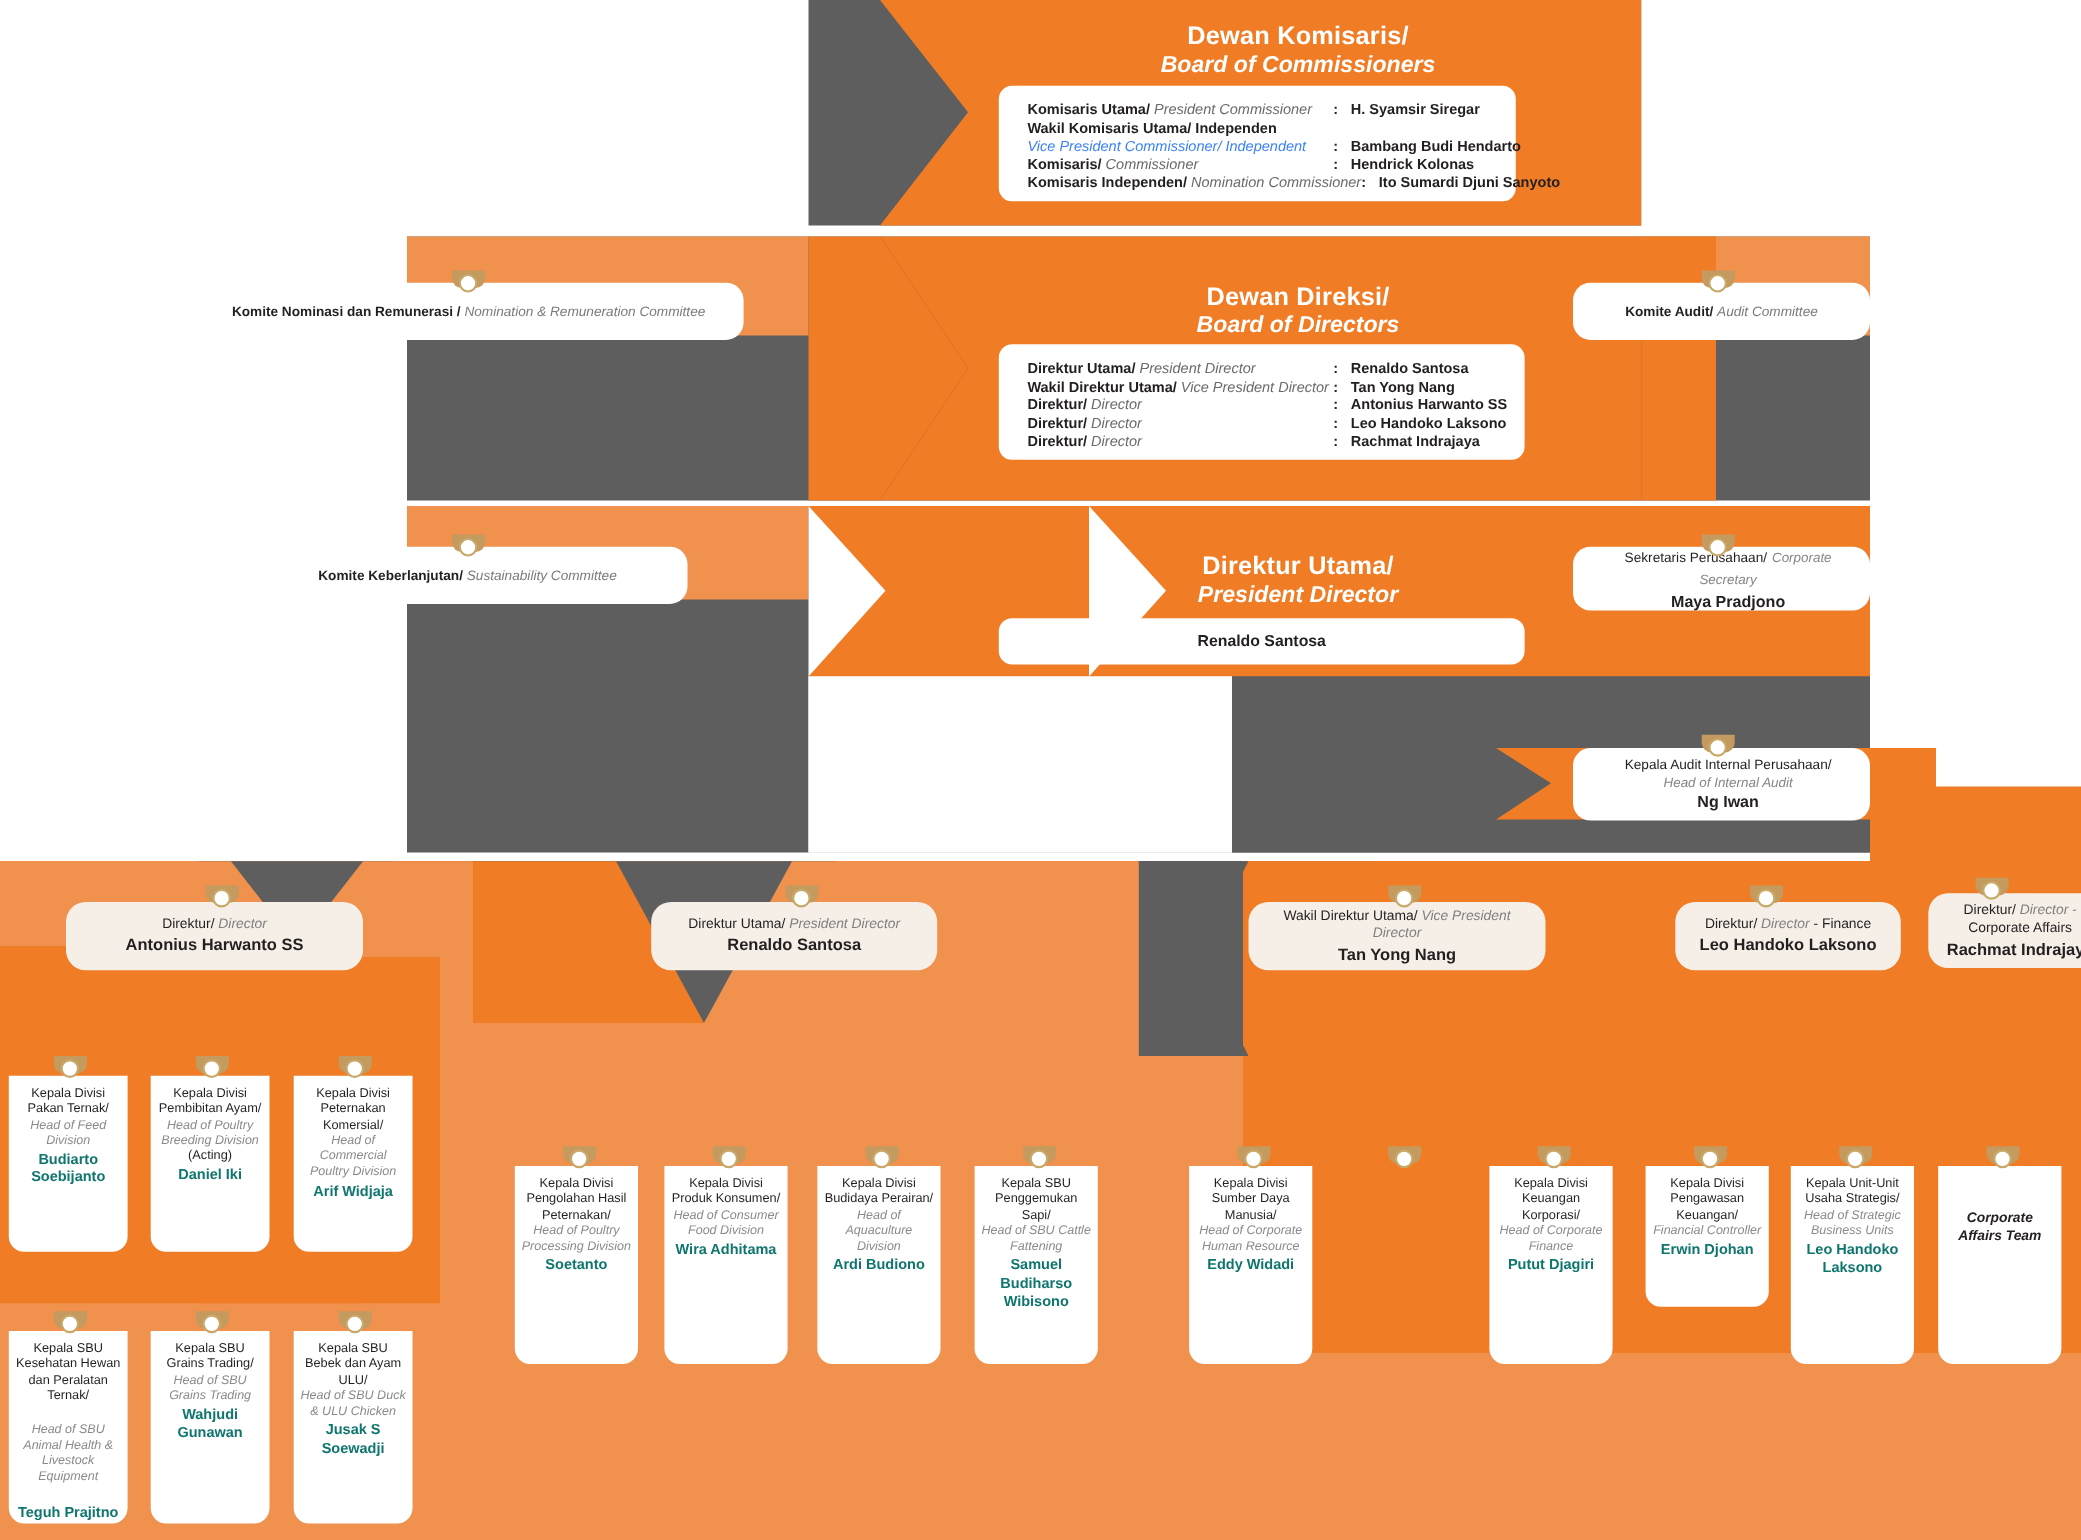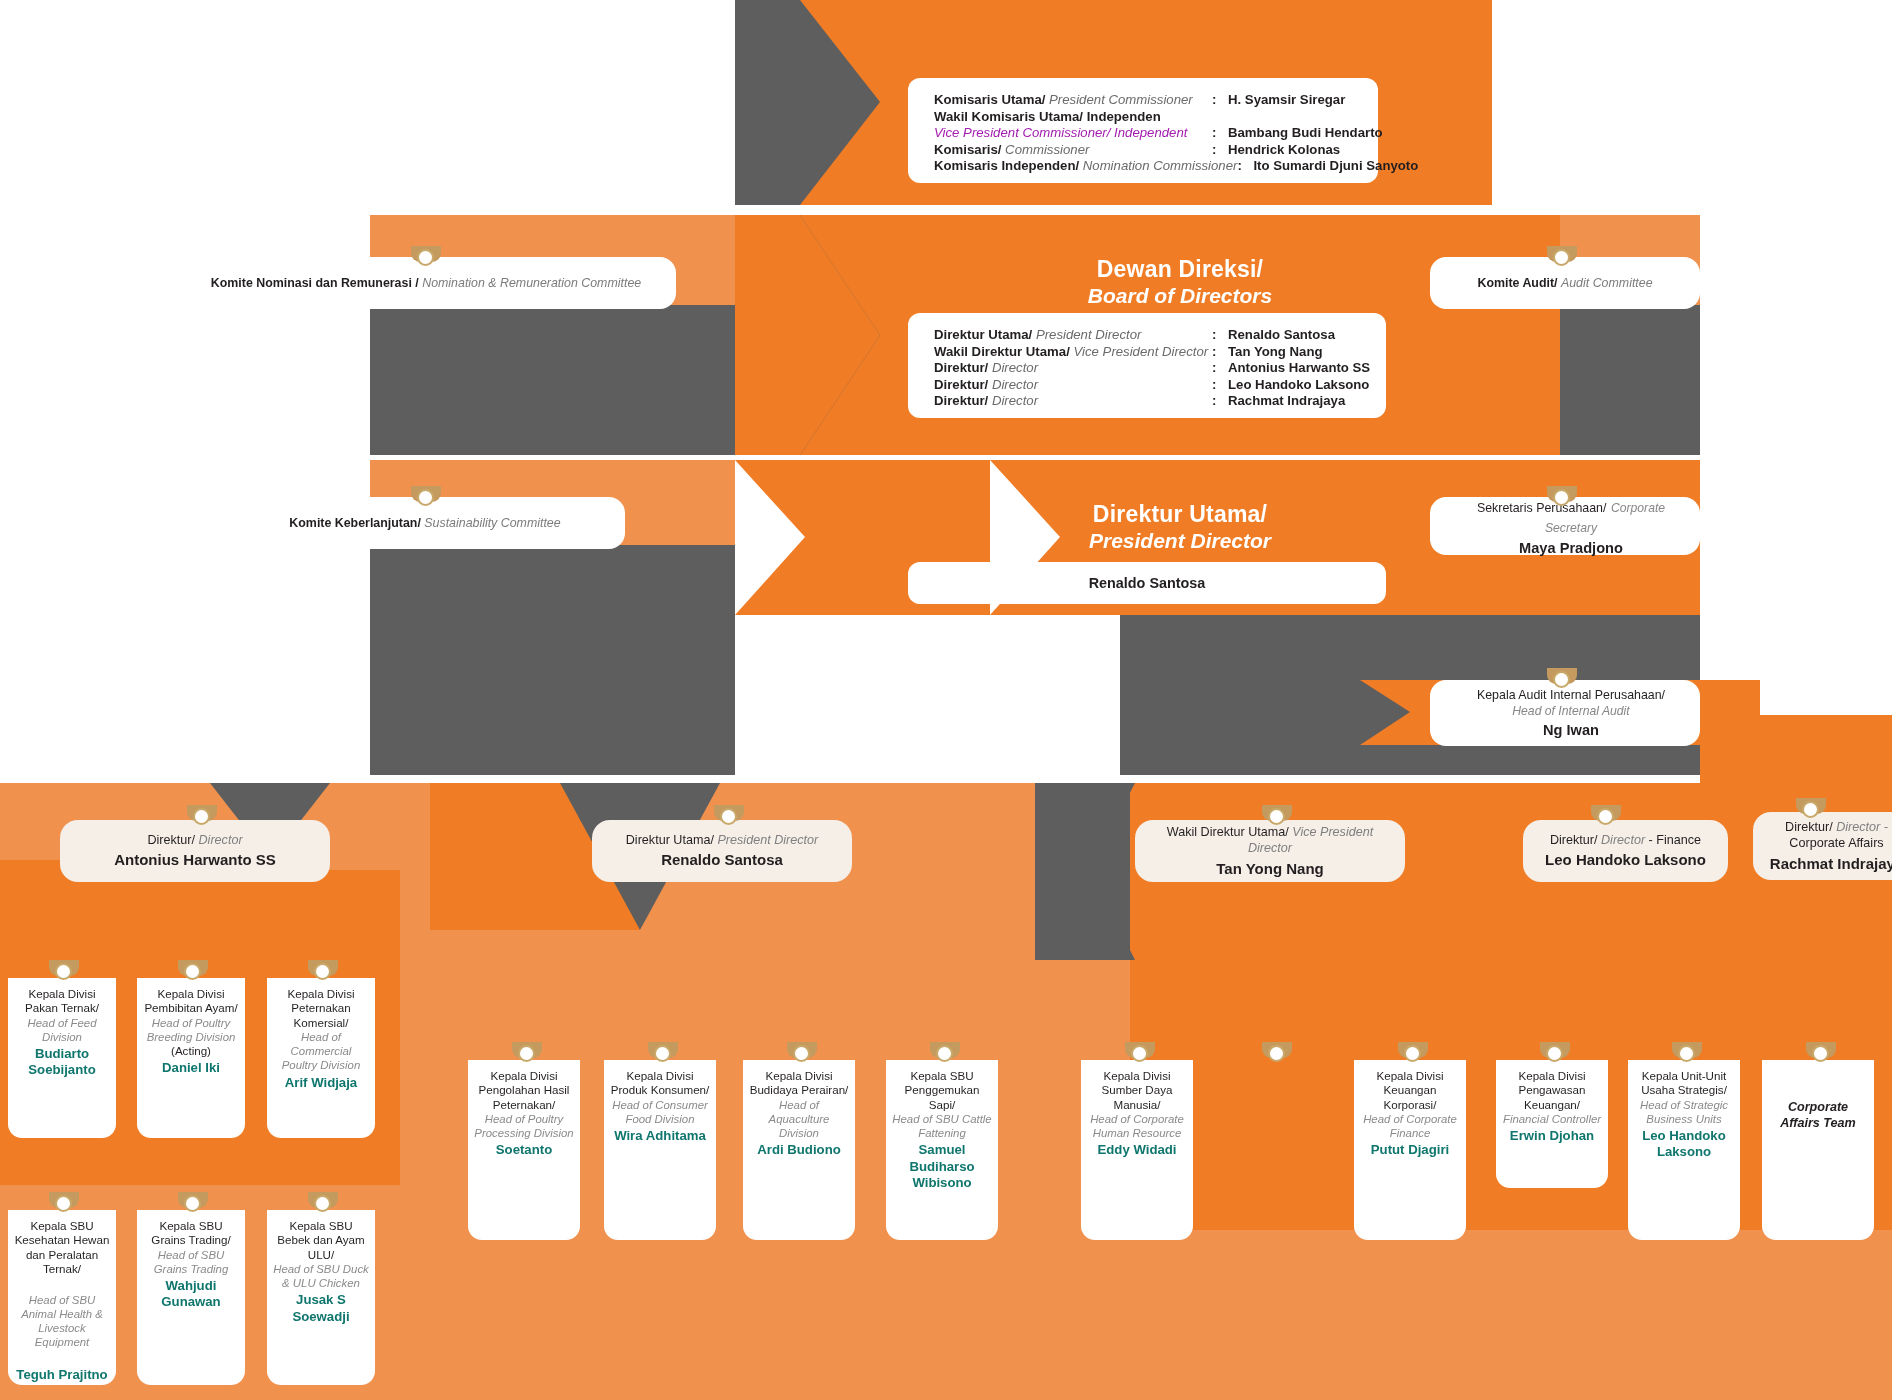--- a/index.html
+++ b/index.html
@@ -49,21 +49,21 @@
   .roster { width: 100%; padding: 14px 26px 12px 26px; }
   .roster-row {
     display: flex; align-items: baseline;
     font-size: 13.2px; line-height: 16.6px; white-space: nowrap;
   }
   .roster-row .role { flex: 0 0 278px; text-align: left; }
   .roster-row .role b { font-weight: bold; }
   .roster-row .role i { font-style: italic; color: #6a6a6a; }
   .roster-row .colon { flex: 0 0 16px; text-align: left; font-weight: bold;}
   .roster-row .person { font-weight: bold; text-align: left; }
-  .roster-row.sub .role i { color: #a21caf; text-align: right; }
+  .roster-row.sub .role i { color: #3b82f6; text-align: right; }
 
   
   .commit {
     justify-content: center;
     font-size: 12.4px;
     line-height: 1.35;
   }
   .commit b { font-weight: bold; }
   .commit i { font-style: italic; color: #7b7b7b; }
 
@@ -160,20 +160,24 @@
     <path d="M210 783 L330 783 L270 860 Z" fill="#5E5E5E"></path>
     <path d="M430 783 H760 V930 H430 Z" fill="#5E5E5E"></path>
     <path d="M430 783 H560 L640 930 L560 1060 H430 Z" fill="#F07D26"></path>
     <path d="M640 930 L720 783 H1035 V1230 H640 Z" fill="#F0914E"></path>
     <path d="M430 930 H640 L640 1185 H430 Z" fill="#F0914E"></path>
     <path d="M640 930 L700 830 H760 V1230 H640 Z" fill="#F0914E"></path>
     <path d="M760 783 H1035 V1230 H760 Z" fill="#F0914E"></path>
     <path d="M0 1190 H760 V1400 H0 Z" fill="#F0914E"></path>
   </svg>
 
+  <div class="banner-title" style="left:870px; top:18px; width:620px;">
+    <span class="id">Dewan Komisaris/</span>
+    <span class="en">Board of Commissioners</span>
+  </div>
 
   <div class="card" style="left:908px; top:78px; width:470px; height:105px; border-radius:12px;">
     <div class="roster">
       <div class="roster-row">
         <span class="role"><b>Komisaris Utama/</b> <i>President Commissioner</i></span>
         <span class="colon">:</span>
         <span class="person">H. Syamsir Siregar</span>
       </div>
       <div class="roster-row">
         <span class="role"><b>Wakil Komisaris Utama/ Independen</b></span>

